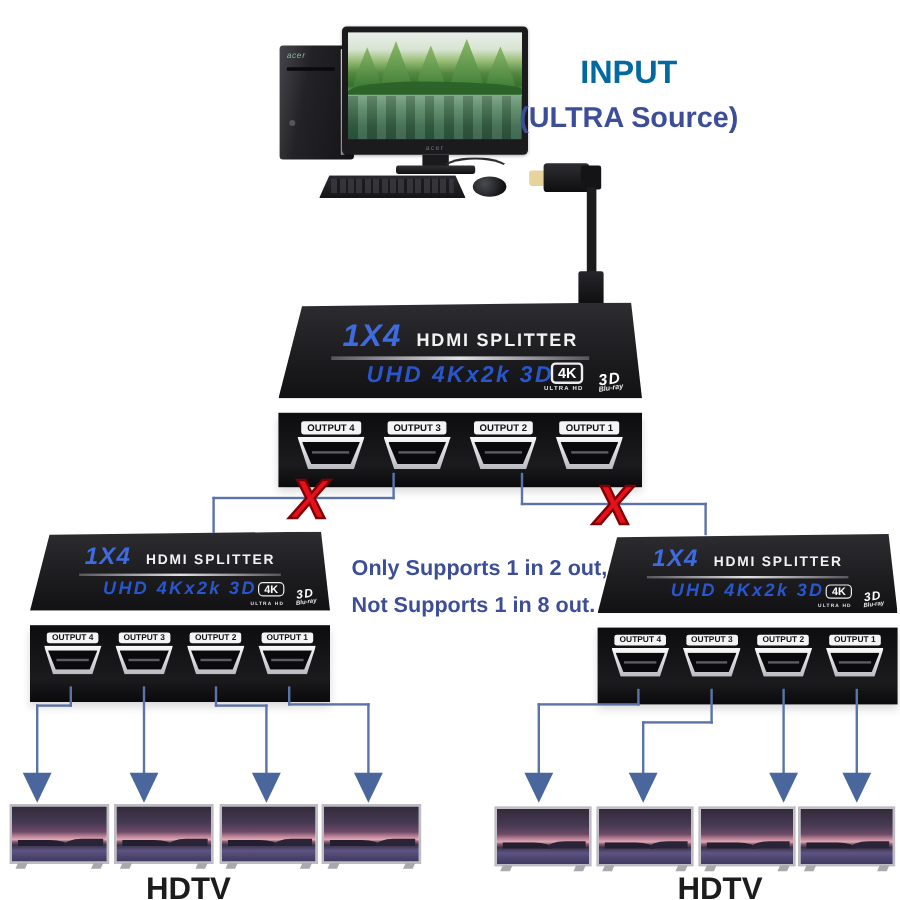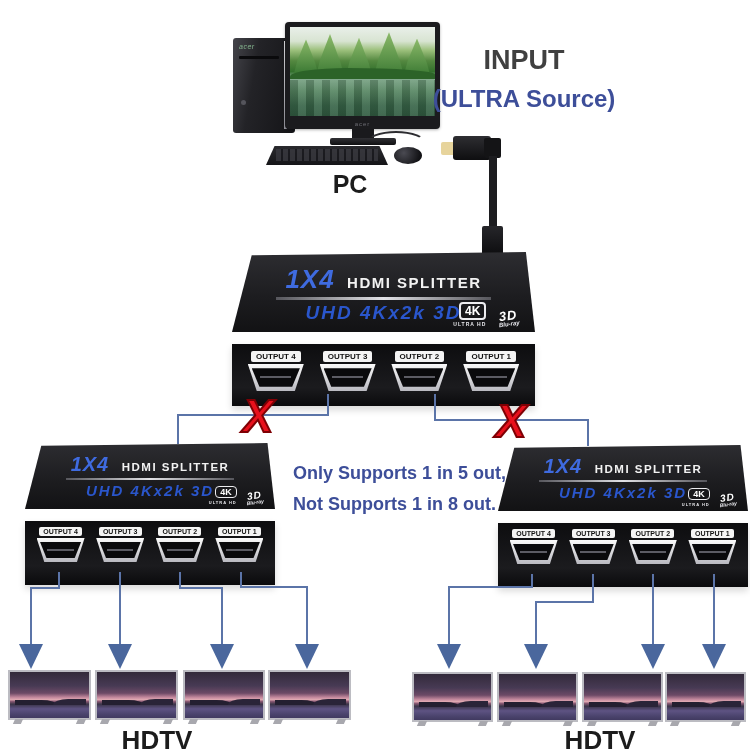--- a/index.html
+++ b/index.html
@@ -33,21 +33,21 @@
                    repeating-linear-gradient(0deg,#3a3a40 0 3px,#1a1a1e 3px 5px);opacity:.8;}
   .mouse{position:absolute;left:394px;top:147px;width:28px;height:17px;border-radius:50%;
          background:radial-gradient(circle at 35% 35%,#4a4a52,#131316 75%);}
   .mouse-cable{position:absolute;left:366px;top:131px;width:56px;height:20px;border:2px solid #2c2c30;
          border-color:#2c2c30 transparent transparent transparent;border-radius:50%;}
   .pc-label{position:absolute;left:310px;top:170px;width:80px;text-align:center;
             font-size:25px;font-weight:600;color:#1c1c1c;}
 
   
   .input-line1{position:absolute;left:424px;top:45px;width:200px;text-align:center;
-               font-size:27px;font-weight:700;color:#404040;}
+               font-size:27px;font-weight:700;color:#0369a1;}
   .input-line2{position:absolute;left:414px;top:85px;width:220px;text-align:center;
                font-size:24px;font-weight:700;color:#3d4e99;}
   .hdmi-tip{position:absolute;left:441px;top:142px;width:14px;height:13px;background:#e7d49c;border-radius:2px;}
   .hdmi-head{position:absolute;left:453px;top:136px;width:38px;height:24px;border-radius:3px;
              background:linear-gradient(#2e2e32,#0e0e10);}
   .hdmi-elbow{position:absolute;left:484px;top:138px;width:17px;height:20px;background:#141416;border-radius:2px;}
   .hdmi-cable{position:absolute;left:489px;top:156px;width:8px;height:72px;background:#1c1c1f;}
   .hdmi-plug{position:absolute;left:482px;top:226px;width:21px;height:30px;border-radius:2px;
              background:linear-gradient(#26262a,#0c0c0e);}
 
@@ -189,21 +189,20 @@
     </div>
     <div class="mbrand">acer</div>
   </div>
   <div class="mneck"></div>
   <div class="mbase"></div>
   <div class="keyboard">
       <div class="keys"></div>
     </div>
   <div class="mouse-cable"></div>
   <div class="mouse"></div>
-  <div class="pc-label">PC</div>
 
   <div class="input-line1">INPUT</div>
   <div class="input-line2">(ULTRA Source)</div>
 
   <div class="hdmi-tip"></div>
   <div class="hdmi-head"></div>
   <div class="hdmi-elbow"></div>
   <div class="hdmi-cable"></div>
   <div class="hdmi-plug"></div>
 
@@ -351,21 +350,21 @@
       <div class="port">
         <div class="port-label">OUTPUT 1</div>
         <div class="port-jack">
             <div class="jack-inner"></div>
           </div>
       </div>
     </div>
   </div>
 
   <div class="note">
-    <div>Only Supports 1 in 5 out,</div>
+    <div>Only Supports 1 in 2 out,</div>
     <div>Not Supports 1 in 8 out.</div>
   </div>
 
   <div class="ln la1a"></div>
   <div class="ln la1b"></div>
   <div class="ln la1c"></div>
   <div class="ahead la1h"></div>
   <div class="ln la2a"></div>
   <div class="ahead la2h"></div>
   <div class="ln la3a"></div>

